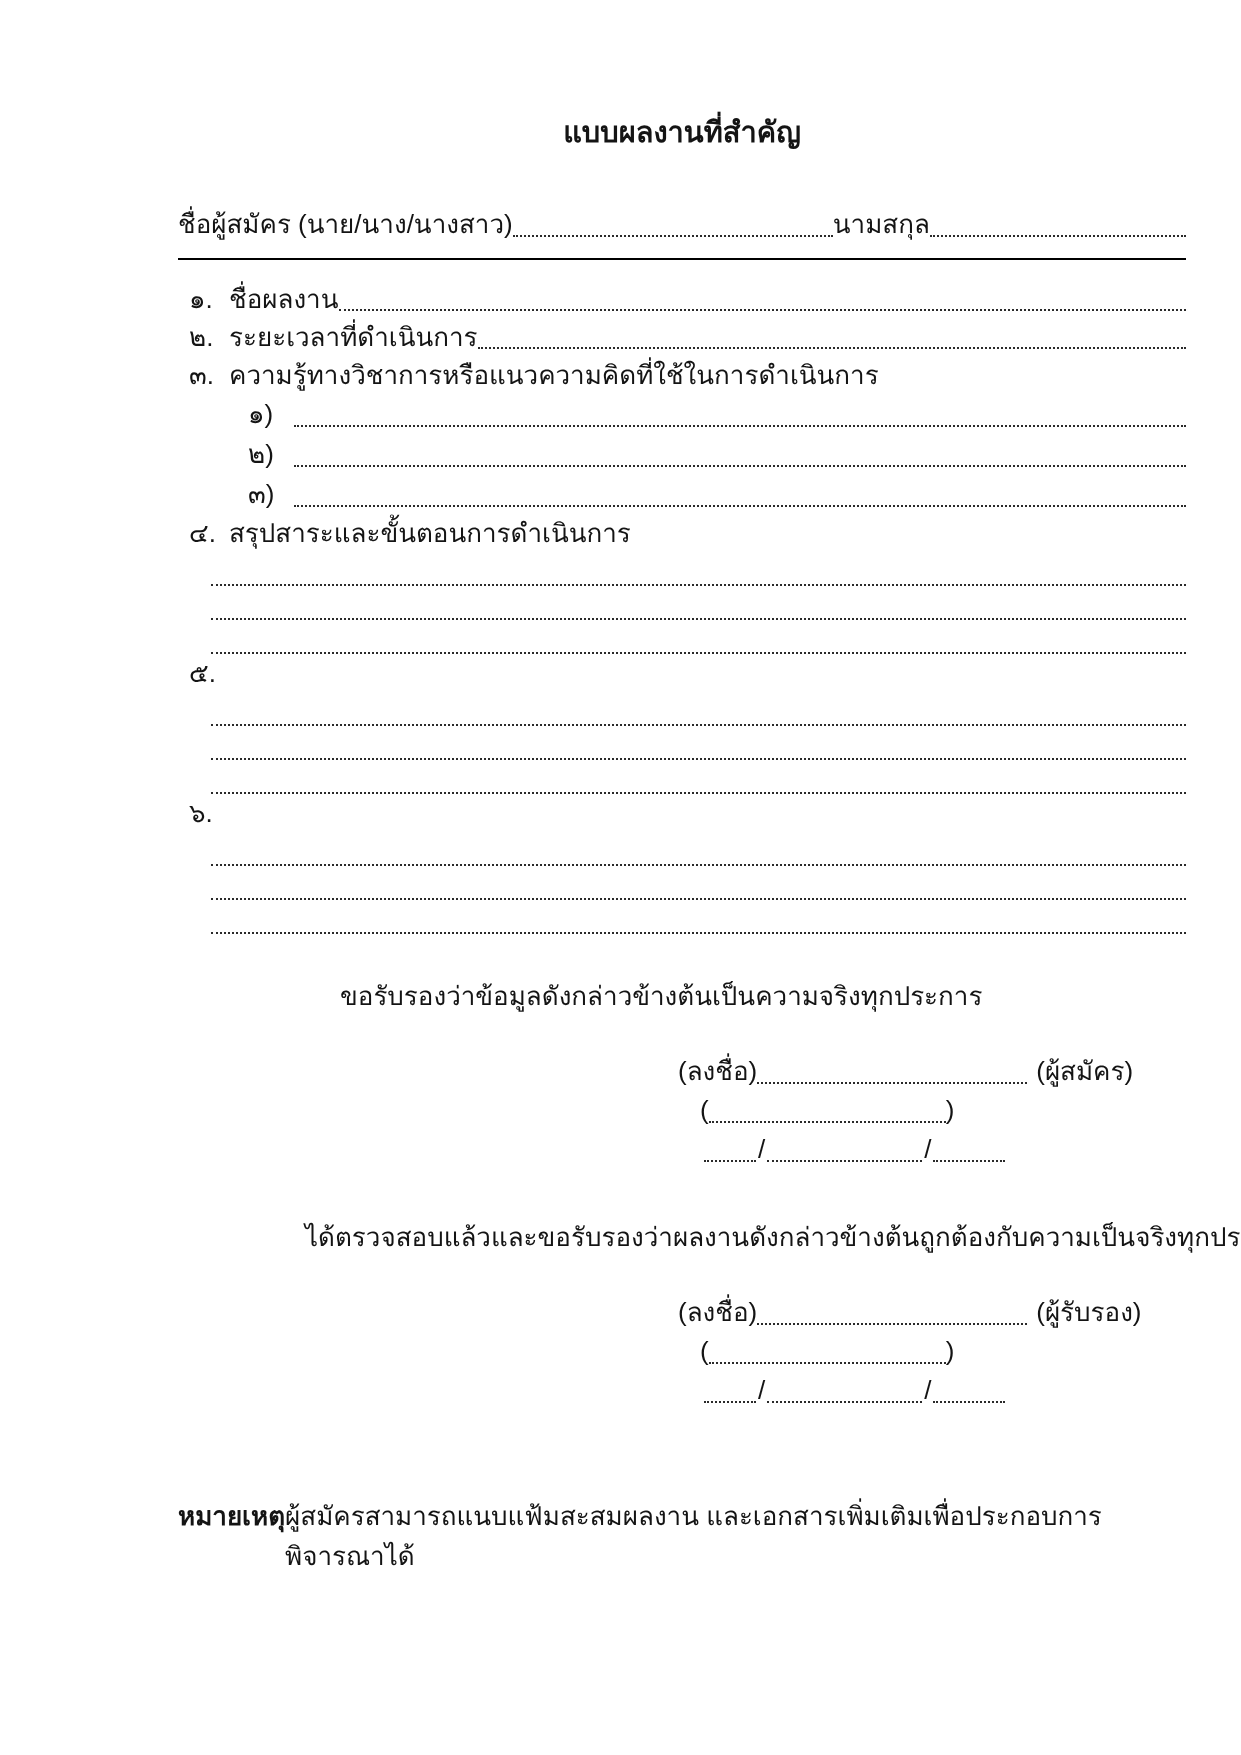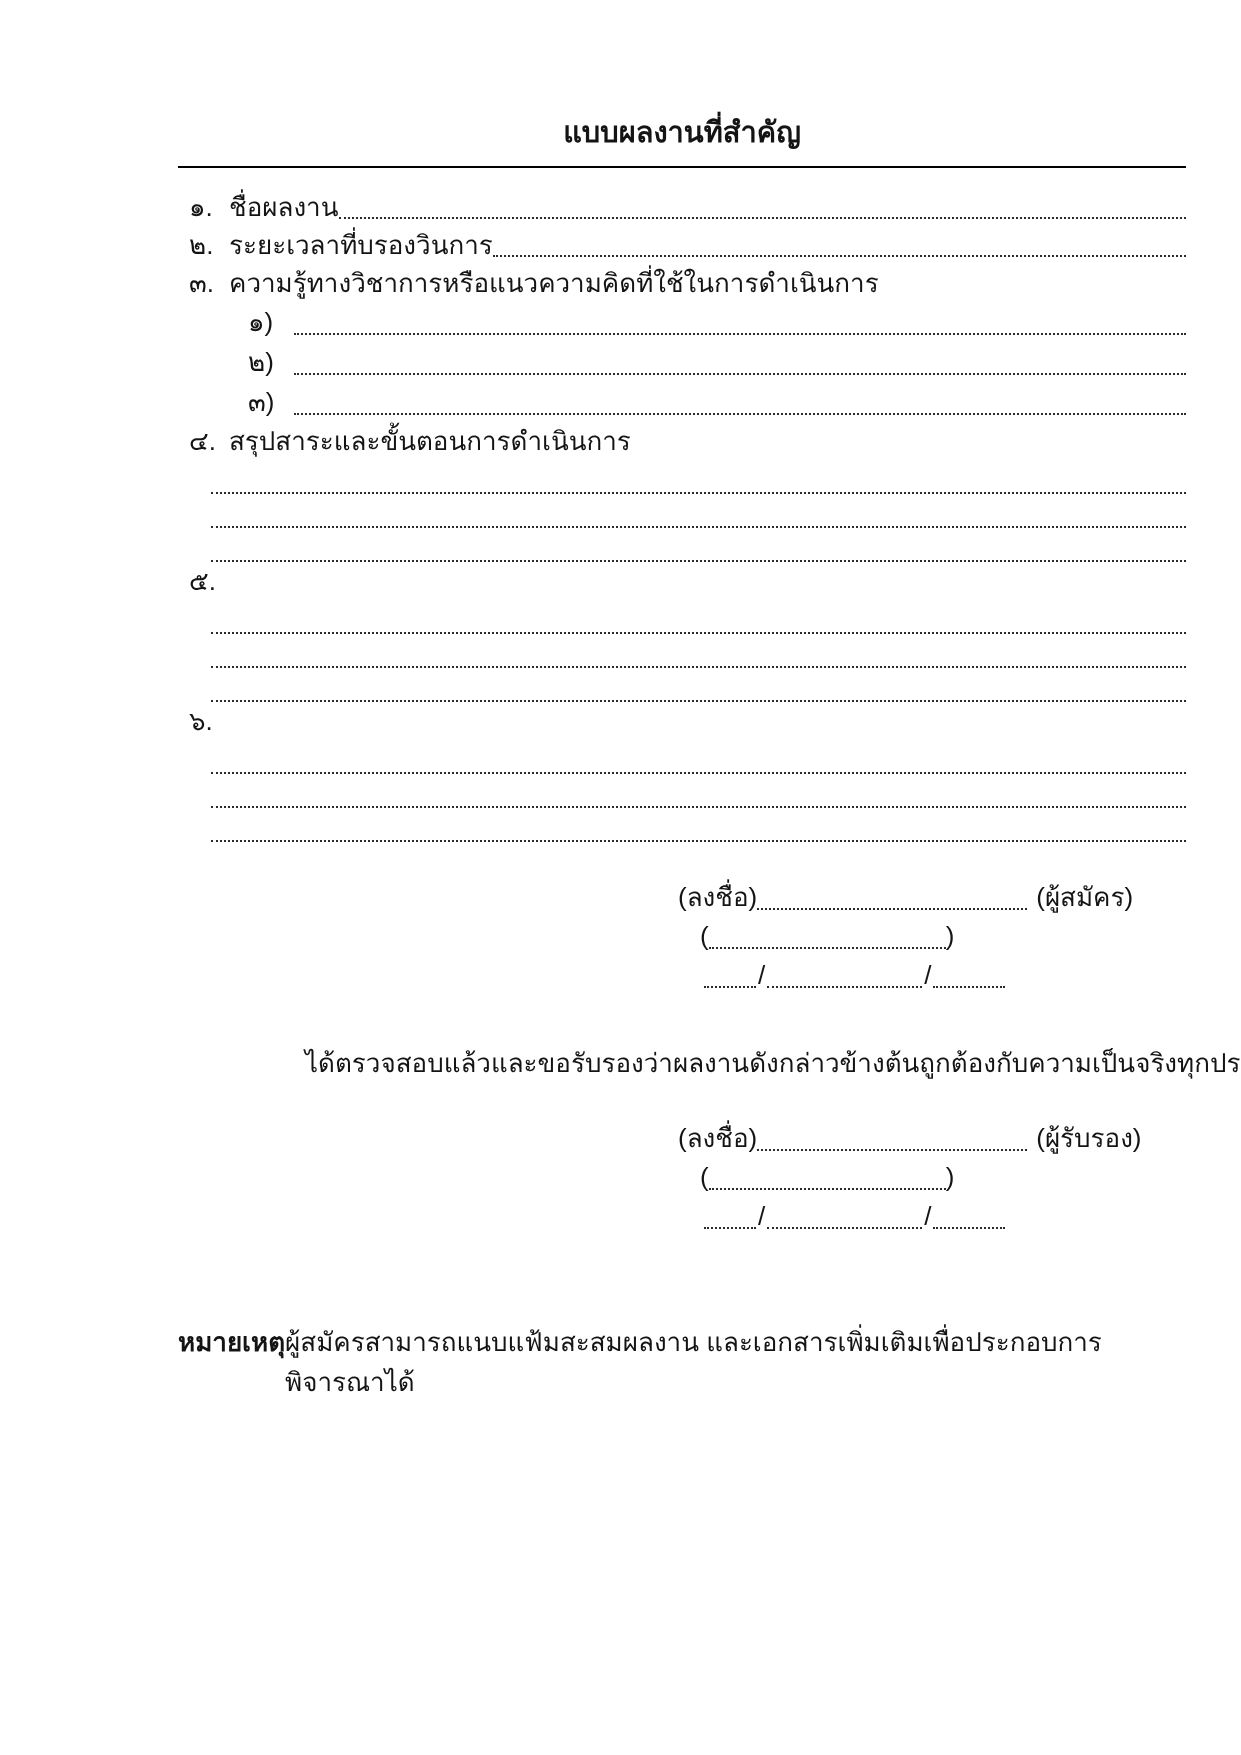--- a/index.html
+++ b/index.html
@@ -51,32 +51,38 @@
   .note-row { display:flex; margin-top:86px; height:40px; line-height:40px;justify-content:space-between; }
   .note-label { font-weight:bold; flex:0 0 107px; }
 </style>
 </head>
 <body>
 
 <div class="page">
 
   <div class="title">แบบผลงานที่สำคัญ</div>
 
+  <div class="name-row">
+    <span>ชื่อผู้สมัคร  (นาย/นาง/นางสาว)</span>
+    <span class="dots grow"></span>
+    <span>นามสกุล</span>
+    <span class="dots grow2"></span>
+  </div>
 
   <div class="rule"></div>
 
   <div class="items" id="items">
       <div class="item-row">
         <span class="item-no">๑.</span>
         <span class="item-label">ชื่อผลงาน</span>
         <span class="dots grow"></span>
       </div>
       <div class="item-row">
         <span class="item-no">๒.</span>
-        <span class="item-label">ระยะเวลาที่บรองวินการ</span>
+        <span class="item-label">ระยะเวลาที่ดำเนินการ</span>
         <span class="dots grow"></span>
       </div>
       <div class="item-row">
         <span class="item-no">๓.</span>
         <span class="item-label">ความรู้ทางวิชาการหรือแนวความคิดที่ใช้ในการดำเนินการ</span>
       </div>
       <div class="sub-row">
         <span class="sub-no">๑)</span>
         <span class="dots grow"></span>
       </div>
@@ -102,20 +108,21 @@
       <div class="answer-line"></div>
       <div class="answer-line"></div>
       <div class="item-row">
         <span class="item-no">๖.</span>
       </div>
       <div class="answer-line"></div>
       <div class="answer-line"></div>
       <div class="answer-line"></div>
     </div>
 
+  <p class="certify indent1">ขอรับรองว่าข้อมูลดังกล่าวข้างต้นเป็นความจริงทุกประการ</p>
 
   <div class="sigblock">
       <div class="sig-line">
         <span>(ลงชื่อ)</span>
         <span class="dots sig-dots"></span>
         <span class="sig-role">(ผู้สมัคร)</span>
       </div>
       <div class="sig-line sig-name-line">
         <span>(</span>
         <span class="dots name-dots"></span>

